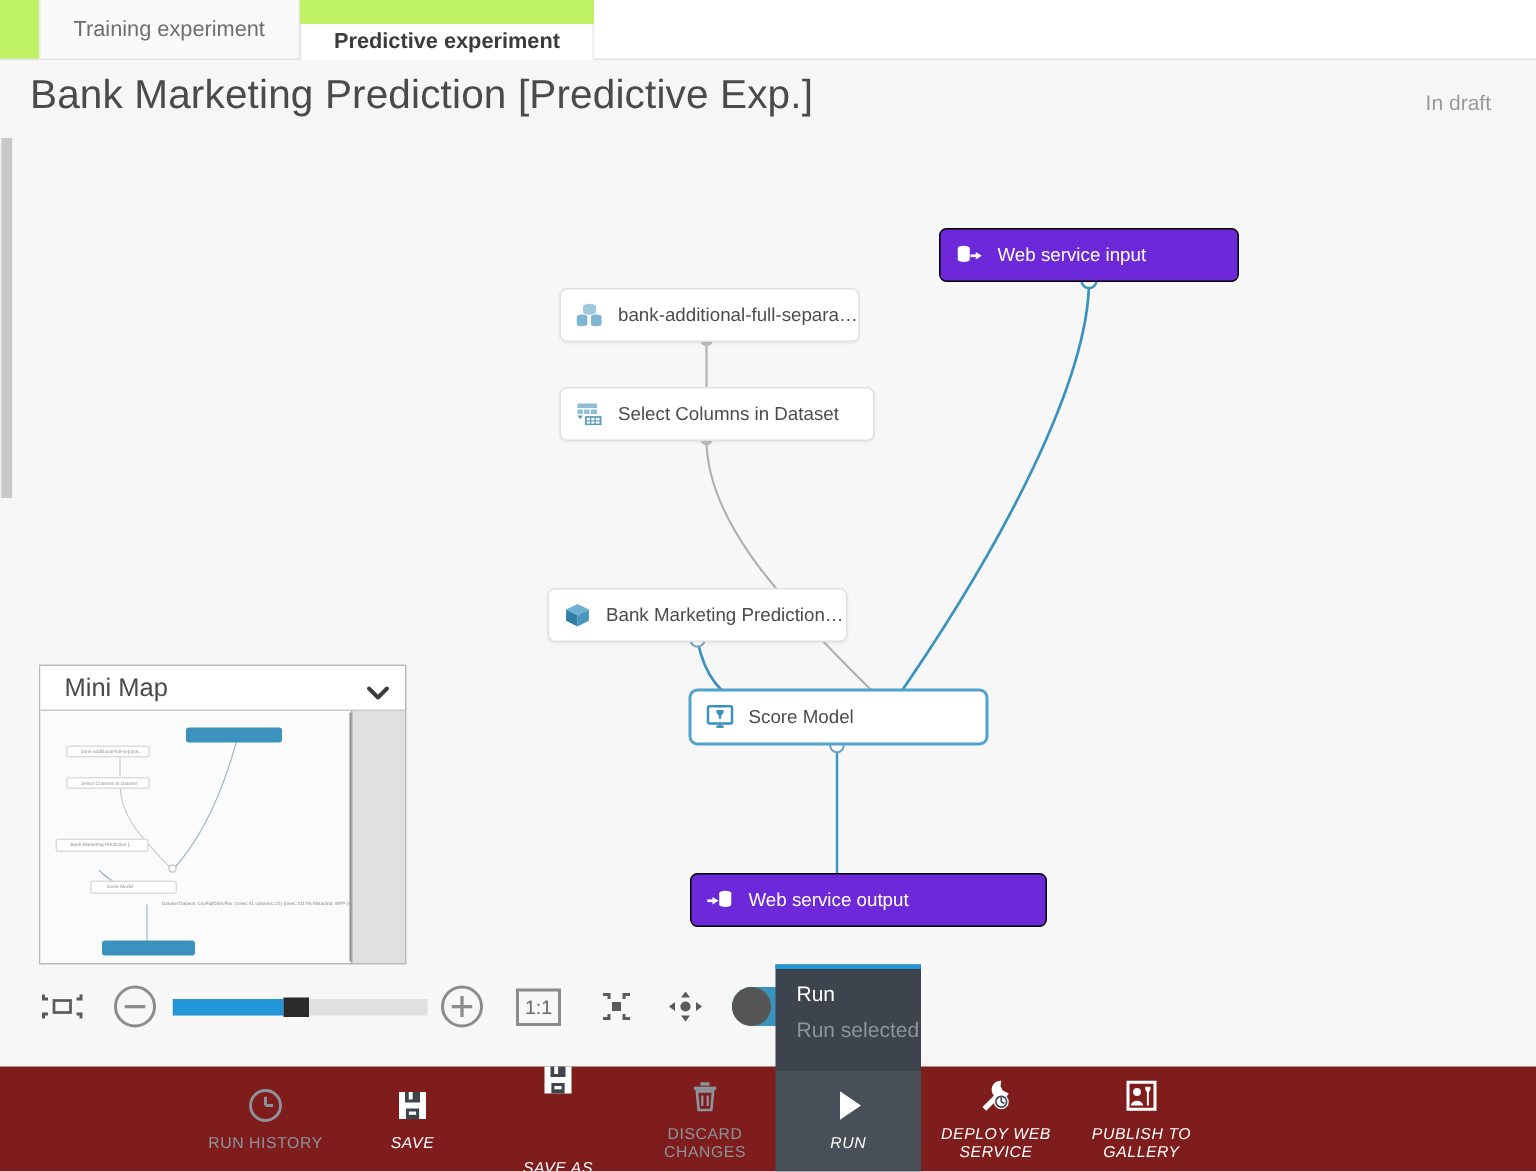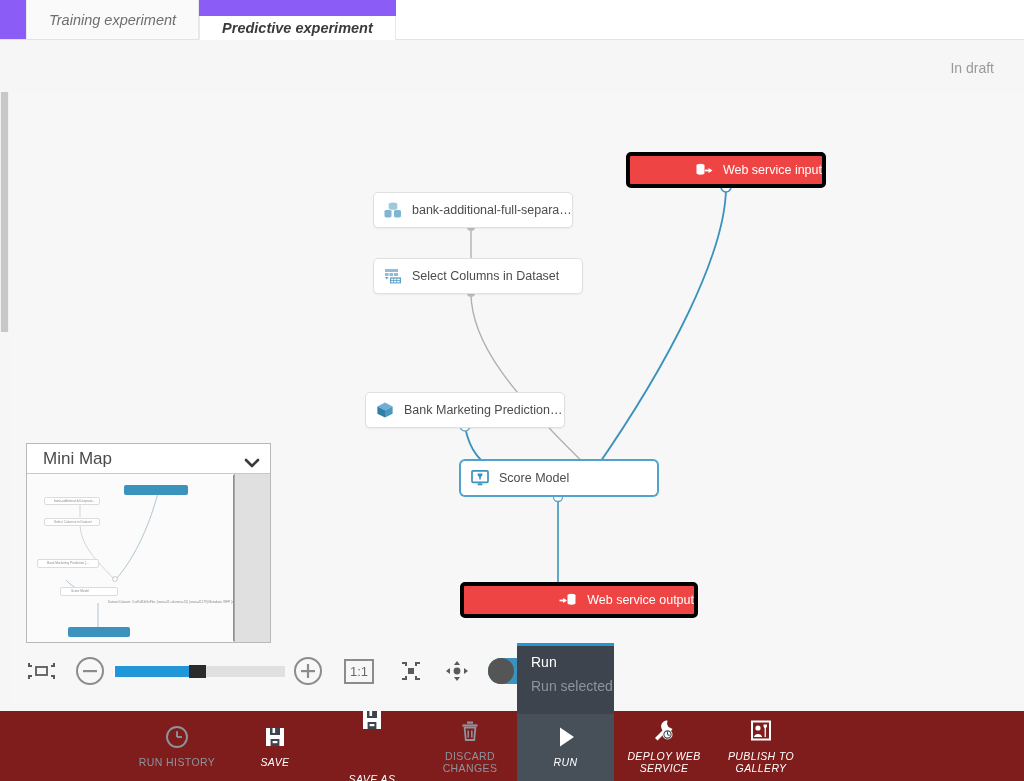--- a/index.html
+++ b/index.html
@@ -9,23 +9,22 @@
     width: 1024px; height: 781px;
     overflow: hidden;
     font-family: "Liberation Sans", sans-serif;
     background: #ffffff;
   }
   #app { position: relative; width: 1024px; height: 781px; background: #f6f6f6; }
 
   
   .tabstrip {
     position: absolute; left: 0; top: 0; width: 1024px; height: 40px;
-    background: #8b5cf6;
+    background: #bef264;
     border-bottom: 1px solid #e3e3e3;
-    font-style: italic;
   }
   .tabstrip .tabs { display: flex; height: 40px; align-items: stretch; padding-left: 26px; }
   .tab {
     display: flex; align-items: center; justify-content: center;
     padding: 0 22px;
     font-size: 14.5px;
     color: #6e6e6e;
     background: #fafafa;
     border-left: 1px solid #e8e8e8;
     border-right: 1px solid #e8e8e8;
@@ -86,24 +85,23 @@
     white-space: nowrap;
   }
   .node .nlabel { margin-left: 9px; overflow: hidden; text-overflow: ellipsis; }
   .node.light {
     background: #ffffff;
     border: 1px solid #e0e0e0;
     color: #4c4c4c;
     box-shadow: 0 1px 2px rgba(0,0,0,0.05);
   }
   .node.blue {
-    background: #ef4444;
-    border: 4px solid #000000;
+    background: #6d28d9;
+    border: 1px solid #000000;
     color: #ffffff;
-    justify-content: flex-end;
   }
   .node.selected { border: 1px solid #4fa3cc; box-shadow: 0 0 0 1px #4fa3cc; }
   .node .nicon { width: 20px; height: 20px; flex: 0 0 20px; display: block; }
 
   
   .minimap {
     position: absolute; left: 26px; top: 443px; width: 245px; height: 200px;
     background: #ffffff;
     border: 1px solid #b9b9b9;
   }
@@ -197,20 +195,21 @@
         <span>Training experiment</span>
       </div>
       <div class="tab active">
         <span>Predictive experiment</span>
       </div>
       <div class="tab-filler"></div>
     </div>
   </div>
 
   <div class="header">
+    <div class="exp-title">Bank Marketing Prediction [Predictive Exp.]</div>
     <div class="draft-state">In draft</div>
   </div>
   <div class="draft-saved">Draft saved at 12:27:24 PM</div>
 
   <div style="position:absolute; left:950px; top:134px; width:26px; height:26px; cursor:pointer;">
     <svg width="26" height="26" viewBox="0 0 26 26">
       <circle cx="13" cy="11" r="5.6" fill="none" stroke="#8a8a8a" stroke-width="1.7"></circle>
       <line x1="9" y1="15.2" x2="5.5" y2="19" stroke="#8a8a8a" stroke-width="1.7"></line>
     </svg>
   </div>

